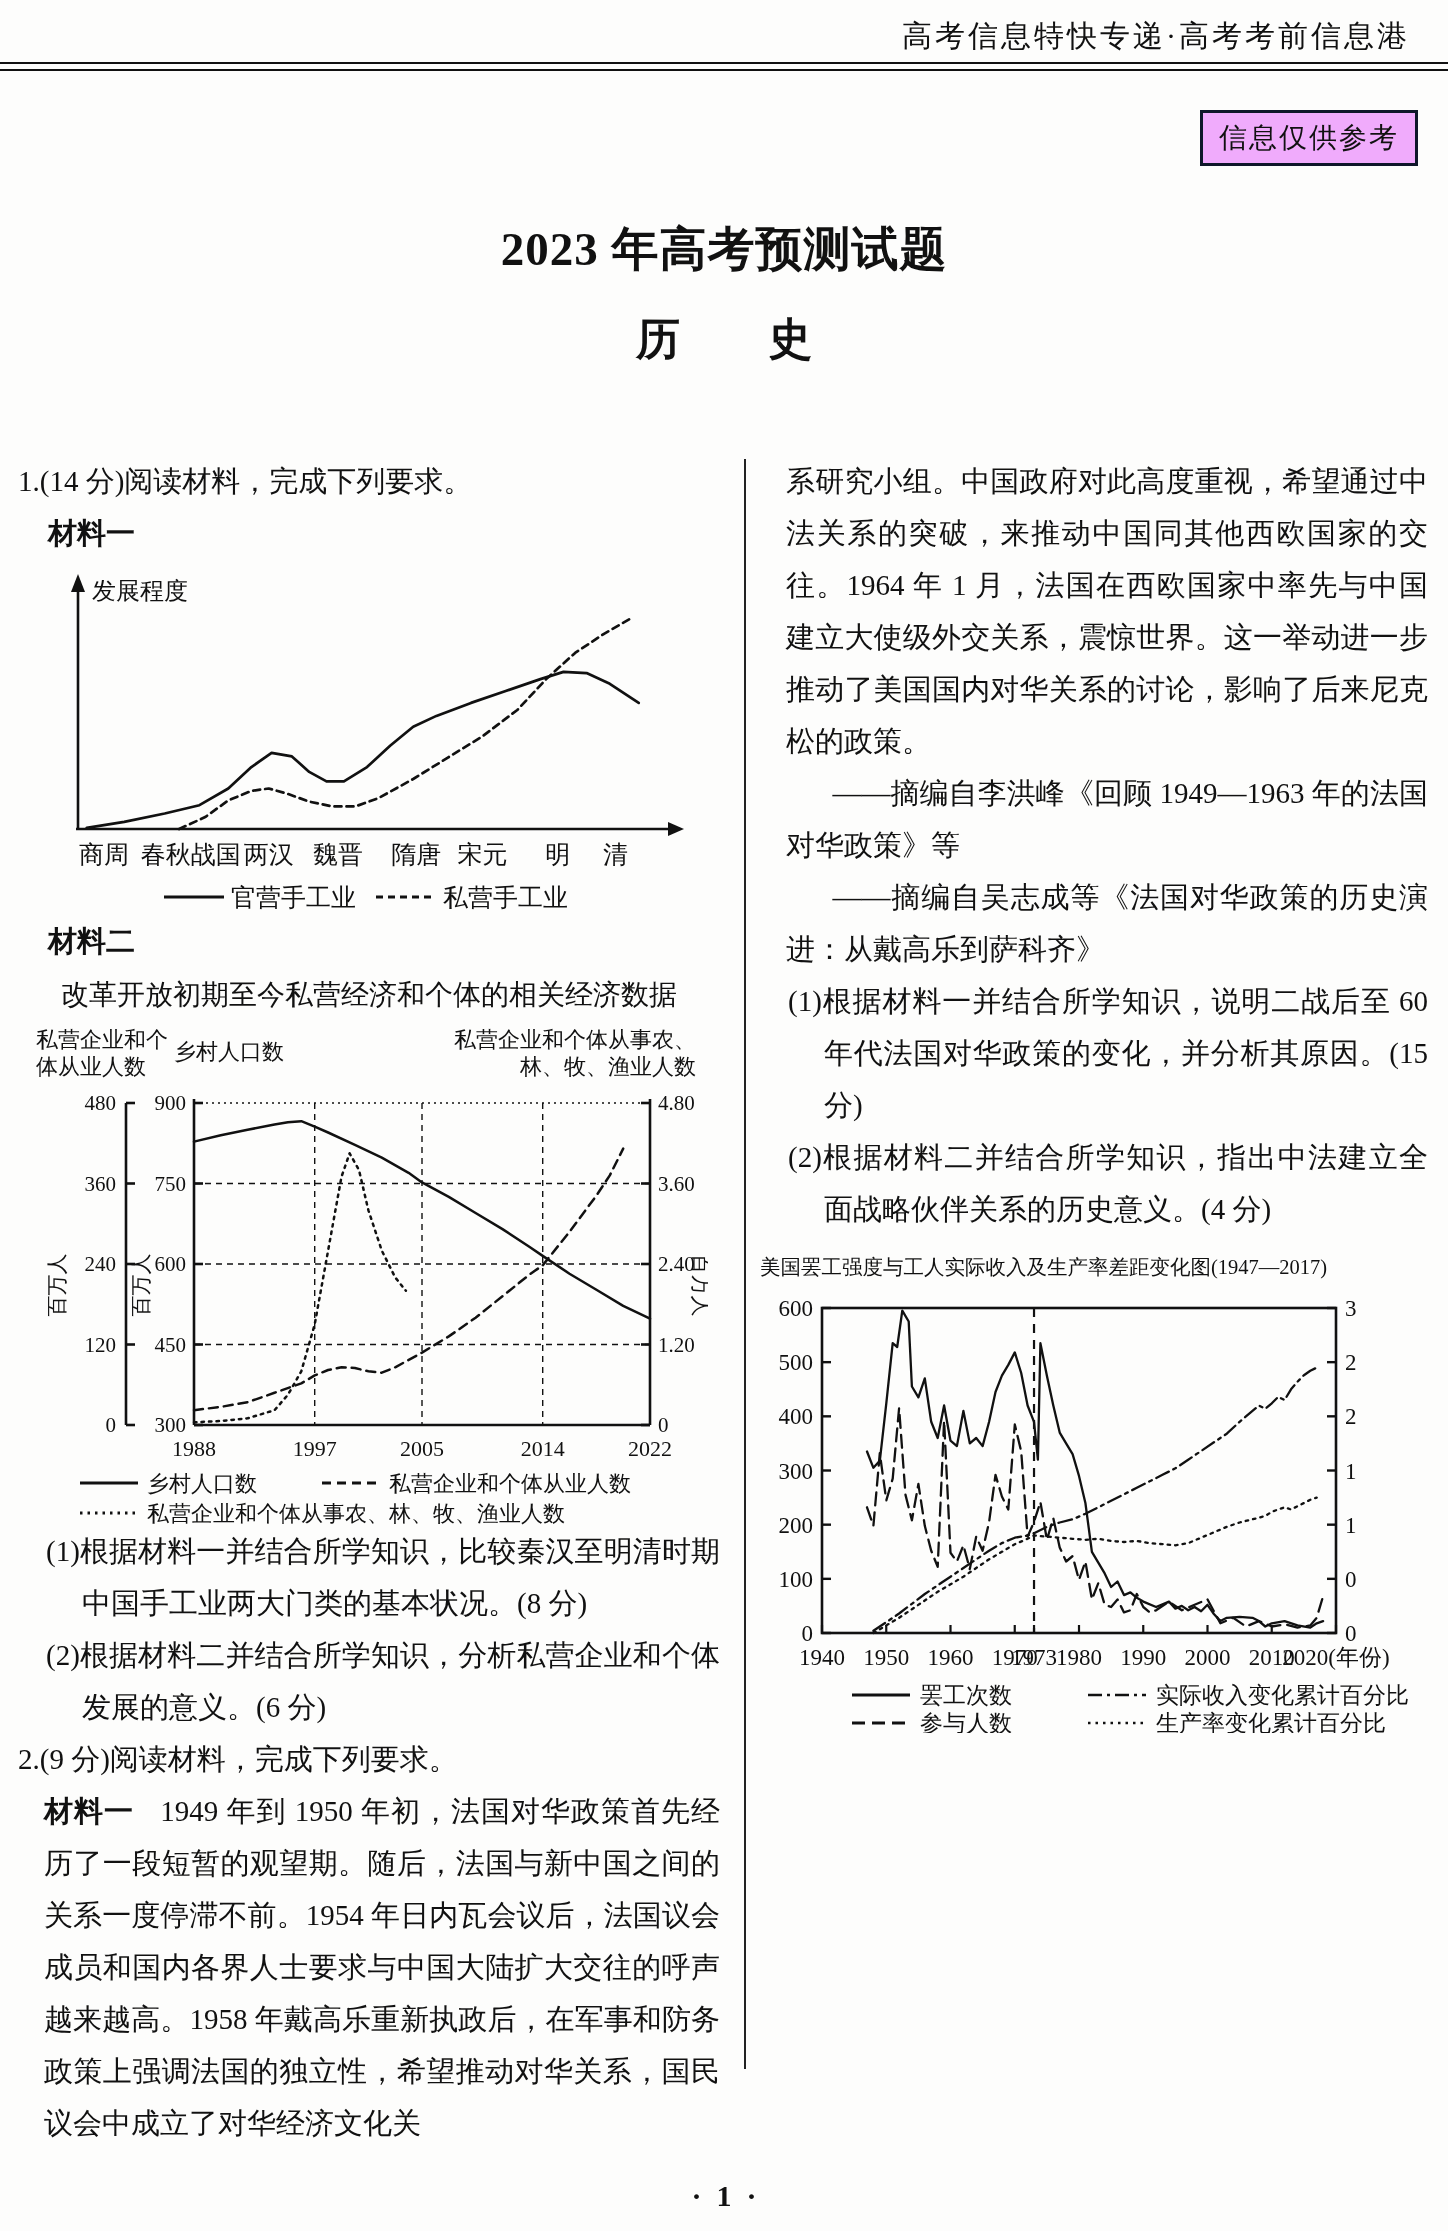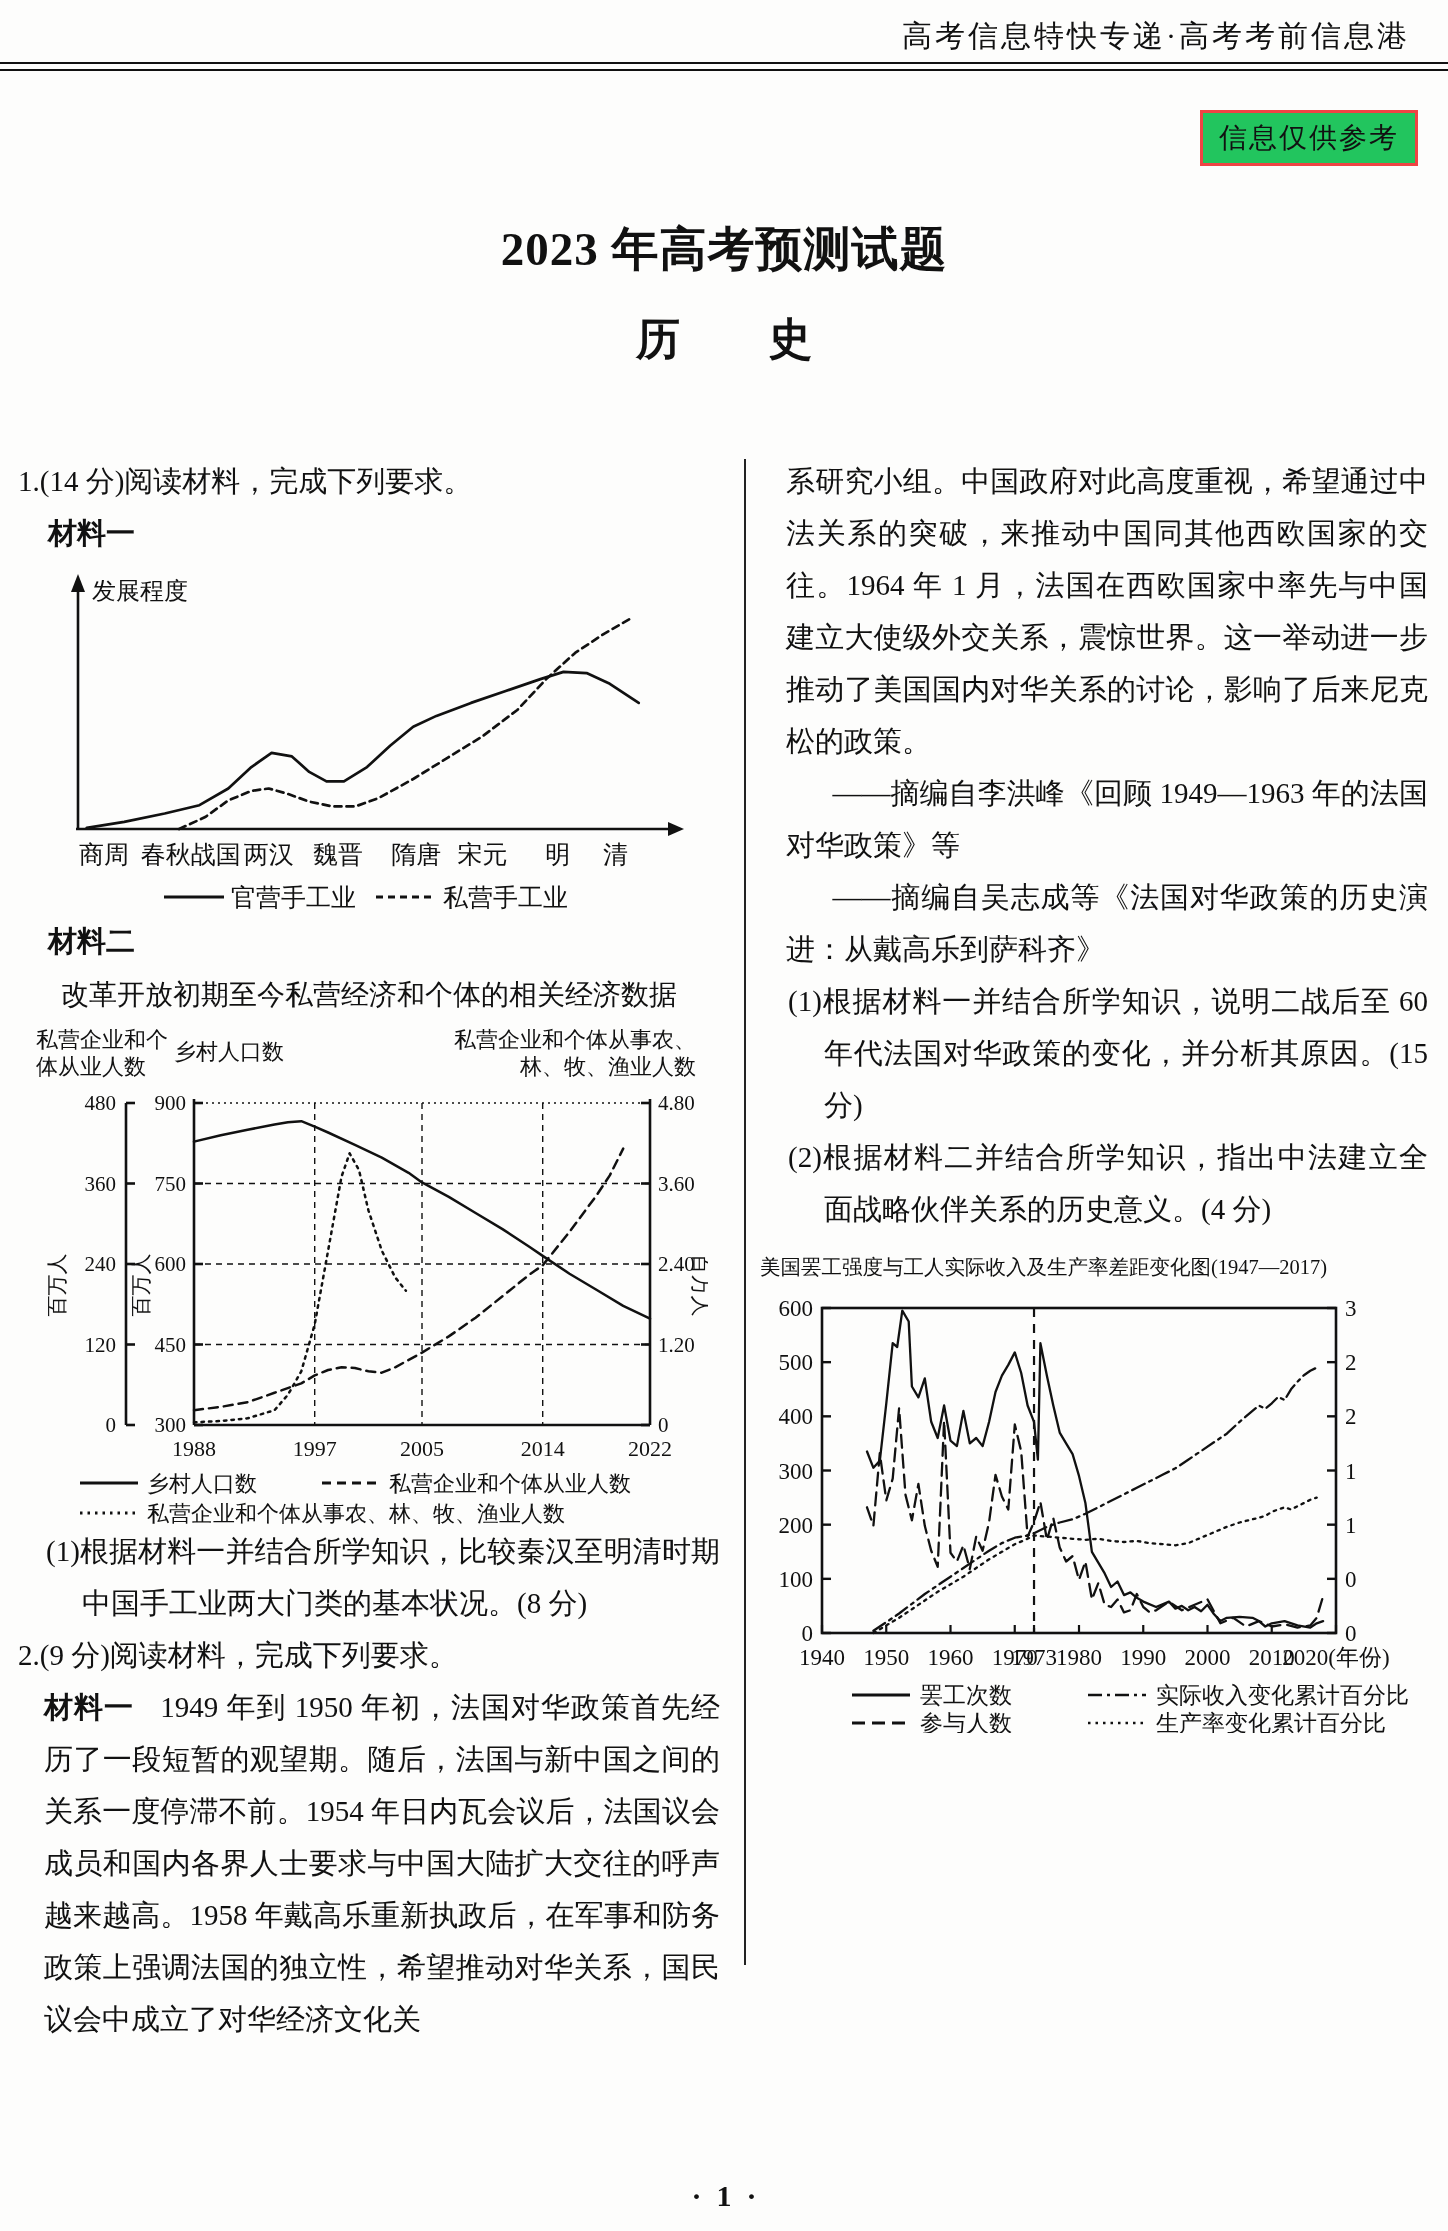--- a/index.html
+++ b/index.html
@@ -2,21 +2,21 @@
 <html><head>
 <meta charset="utf-8">
 <style>
   html,body{margin:0;padding:0;background:#e8e8e8;}
   .page{position:relative;width:1448px;height:2231px;margin:0 auto;background:#fdfdfc;
         font-family:"Liberation Serif","DejaVu Serif",serif;color:#111;overflow:hidden;}
   
   .masthead{position:absolute;top:16px;right:38px;font-size:30px;font-weight:normal;letter-spacing:3px;}
   .double-rule{position:absolute;top:62px;left:0;width:1448px;height:5px;
                border-top:2.5px solid #111;border-bottom:2.5px solid #111;}
-  .badge{position:absolute;top:110px;right:30px;background:#22c55e;border:3px solid #ef4444;
+  .badge{position:absolute;top:110px;right:30px;background:#f0abfc;border:3px solid #0f172a;
          padding:6px 16px;font-size:28px;letter-spacing:2px;}
   
   .page-title{position:absolute;top:218px;left:0;width:100%;text-align:center;
               font-size:47px;font-weight:bold;margin:0;letter-spacing:1px;}
   .subject-title{position:absolute;top:310px;left:0;width:100%;text-align:center;
                  font-size:44px;font-weight:bold;margin:0;white-space:pre;}
   
   .columns{position:absolute;top:455px;left:18px;width:1412px;display:flex;}
   .col{font-size:29px;line-height:52px;text-align:justify;}
   .col-left{width:702px;}
@@ -138,20 +138,21 @@
           <polyline points="170.0,387.2 196.8,383.9 223.6,379.2 250.5,369.8 277.3,360.4 290.7,352.4 304.1,347.0 317.5,344.3 330.9,345.0 344.4,348.3 357.8,349.7 371.2,344.3 398.0,329.6 424.8,313.4 451.6,294.7 478.5,273.2 505.3,251.7 518.7,242.3 545.5,208.8 572.4,172.6 585.8,152.4 599.2,125.6" fill="none" stroke="#111" stroke-width="2.5" stroke-linejoin="round" stroke-linecap="round" stroke-dasharray="9,6"></polyline>
           <polyline points="170.0,399.3 196.8,398.0 223.6,395.3 250.5,387.2 263.9,371.8 277.3,348.3 290.7,301.4 304.1,227.6 317.5,153.8 325.6,130.3 335.0,147.1 344.4,187.3 357.8,227.6 371.2,254.4 381.9,267.8" fill="none" stroke="#111" stroke-width="2.5" stroke-linejoin="round" stroke-linecap="round" stroke-dasharray="2.5,5"></polyline>
           <line x1="56" y1="460" x2="114" y2="460" stroke="#111" stroke-width="2.8"></line>
           <text x="123" y="468" fill="#111" font-size="22" font-family="inherit">乡村人口数</text>
           <line x1="298" y1="460" x2="356" y2="460" stroke="#111" stroke-width="2.8" stroke-dasharray="9,6"></line>
           <text x="365" y="468" fill="#111" font-size="22" font-family="inherit">私营企业和个体从业人数</text>
           <line x1="56" y1="490" x2="114" y2="490" stroke="#111" stroke-width="2.8" stroke-dasharray="2.5,5"></line>
           <text x="123" y="498" fill="#111" font-size="22" font-family="inherit">私营企业和个体从事农、林、牧、渔业人数</text>
         </svg>
       <p class="subq">(1)根据材料一并结合所学知识，比较秦汉至明清时期中国手工业两大门类的基本状况。(8 分)</p>
+      <p class="subq">(2)根据材料二并结合所学知识，分析私营企业和个体发展的意义。(6 分)</p>
       <p class="stem">2.(9 分)阅读材料，完成下列要求。</p>
       <p class="mat"><b>材料一</b><span>1949 年到 1950 年初，法国对华政策首先经历了一段短暂的观望期。随后，法国与新中国之间的关系一度停滞不前。1954 年日内瓦会议后，法国议会成员和国内各界人士要求与中国大陆扩大交往的呼声越来越高。1958 年戴高乐重新执政后，在军事和防务政策上强调法国的独立性，希望推动对华关系，国民议会中成立了对华经济文化关</span></p>
     </div>
 
     <div class="divider"></div>
 
     <div class="col col-right">
       <p class="mat">系研究小组。中国政府对此高度重视，希望通过中法关系的突破，来推动中国同其他西欧国家的交往。1964 年 1 月，法国在西欧国家中率先与中国建立大使级外交关系，震惊世界。这一举动进一步推动了美国国内对华关系的讨论，影响了后来尼克松的政策。</p>
       <p class="source">——摘编自李洪峰《回顾 1949—1963 年的法国对华政策》等</p>
       <p class="source">——摘编自吴志成等《法国对华政策的历史演进：从戴高乐到萨科齐》</p>

